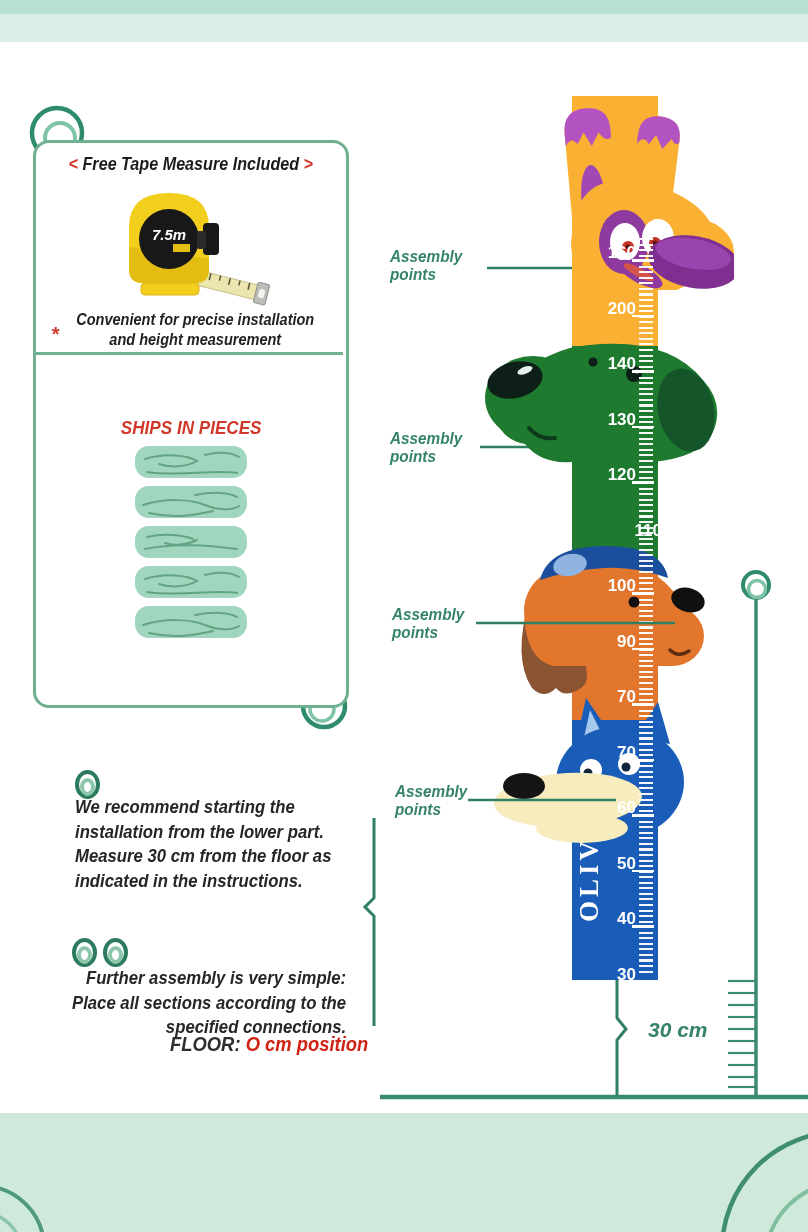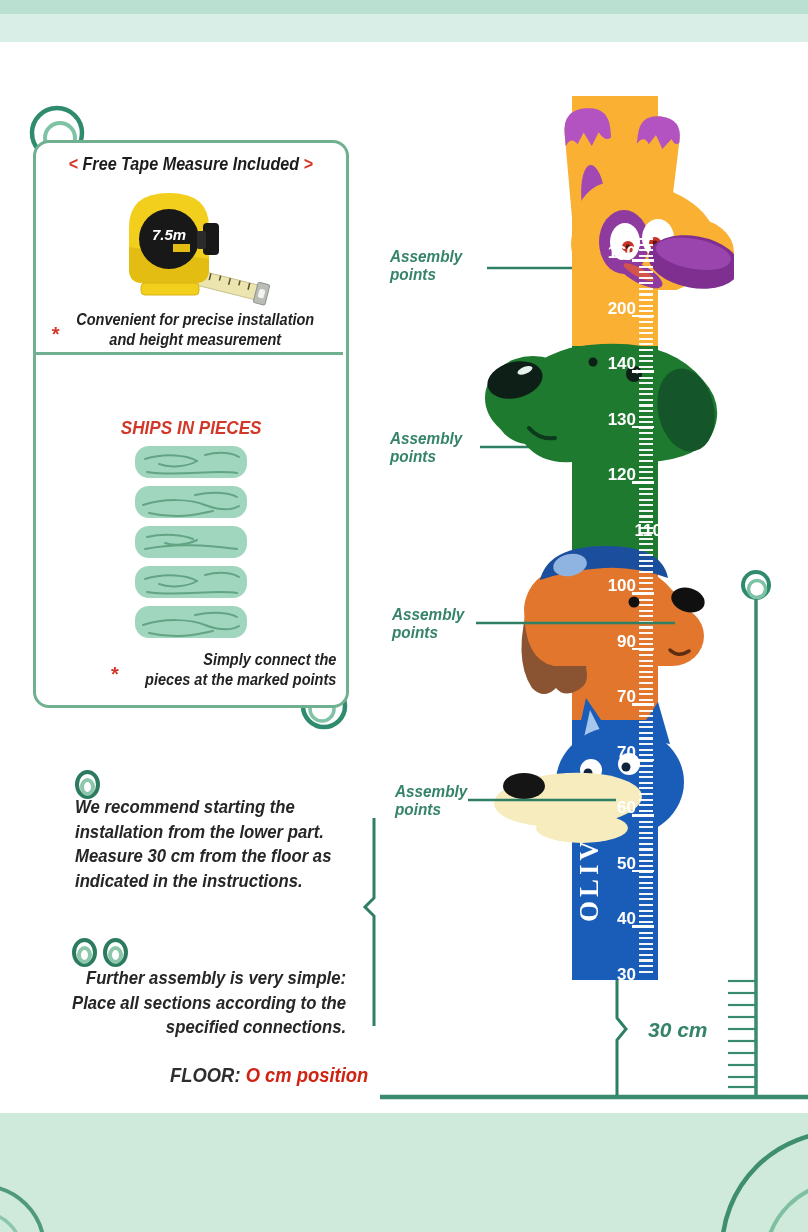--- a/index.html
+++ b/index.html
@@ -174,22 +174,20 @@
           <path d="M12 26 C45 31 78 23 102 27" stroke="#63a485" stroke-width="2" fill="none" stroke-linecap="round"></path>
           <path d="M70 9 C85 5 98 7 104 11" stroke="#63a485" stroke-width="2" fill="none" stroke-linecap="round"></path>
         </svg></div>
       <div class="piece"><svg width="112" height="32" viewBox="0 0 112 32">
           <path d="M8 19 C30 12 55 13 70 19" stroke="#63a485" stroke-width="2" fill="none" stroke-linecap="round"></path>
           <path d="M70 19 C85 25 98 24 104 20" stroke="#63a485" stroke-width="2" fill="none" stroke-linecap="round"></path>
           <path d="M14 27 C40 33 60 29 78 25" stroke="#63a485" stroke-width="2" fill="none" stroke-linecap="round"></path>
           <path d="M60 9 C80 5 95 7 102 11" stroke="#63a485" stroke-width="2" fill="none" stroke-linecap="round"></path>
         </svg></div>
     </div>
-  <div class="note n3"><span class="star">*</span><span class="sx">Simply connect the
-pieces at the marked points</span></div>
 </div>
 
 <div class="abs ruler-col">
   <div class="seg" style="top:0;height:250px;background:#f9b033;"></div>
   <div class="seg" style="top:250px;height:214px;background:#1e7a2f;"></div>
   <div class="seg" style="top:464px;height:160px;background:#e2762d;"></div>
   <div class="seg" style="top:624px;height:260px;background:#1a5db8;"></div>
   <div class="child-name">OLIVIA</div>
 </div>
 
@@ -353,16 +351,16 @@
     <span class="ring">
       <span class="inner"></span>
     </span>
 </div>
 <div class="abs para" style="left:72px;top:966px;text-align:right;"><span class="sx">Further assembly is very simple:
 Place all sections according to the
 specified connections.</span></div>
 
 <div class="abs dim-label" style="left:648px;top:1018px;">30 cm</div>
 
-<div class="abs floor" style="left:170px;top:1064px;">
+<div class="abs floor" style="left:170px;top:1033px;">
   <span class="sx"><span>FLOOR:</span>
   <span class="val">O cm position</span></span>
 </div>
 
 </body></html>

